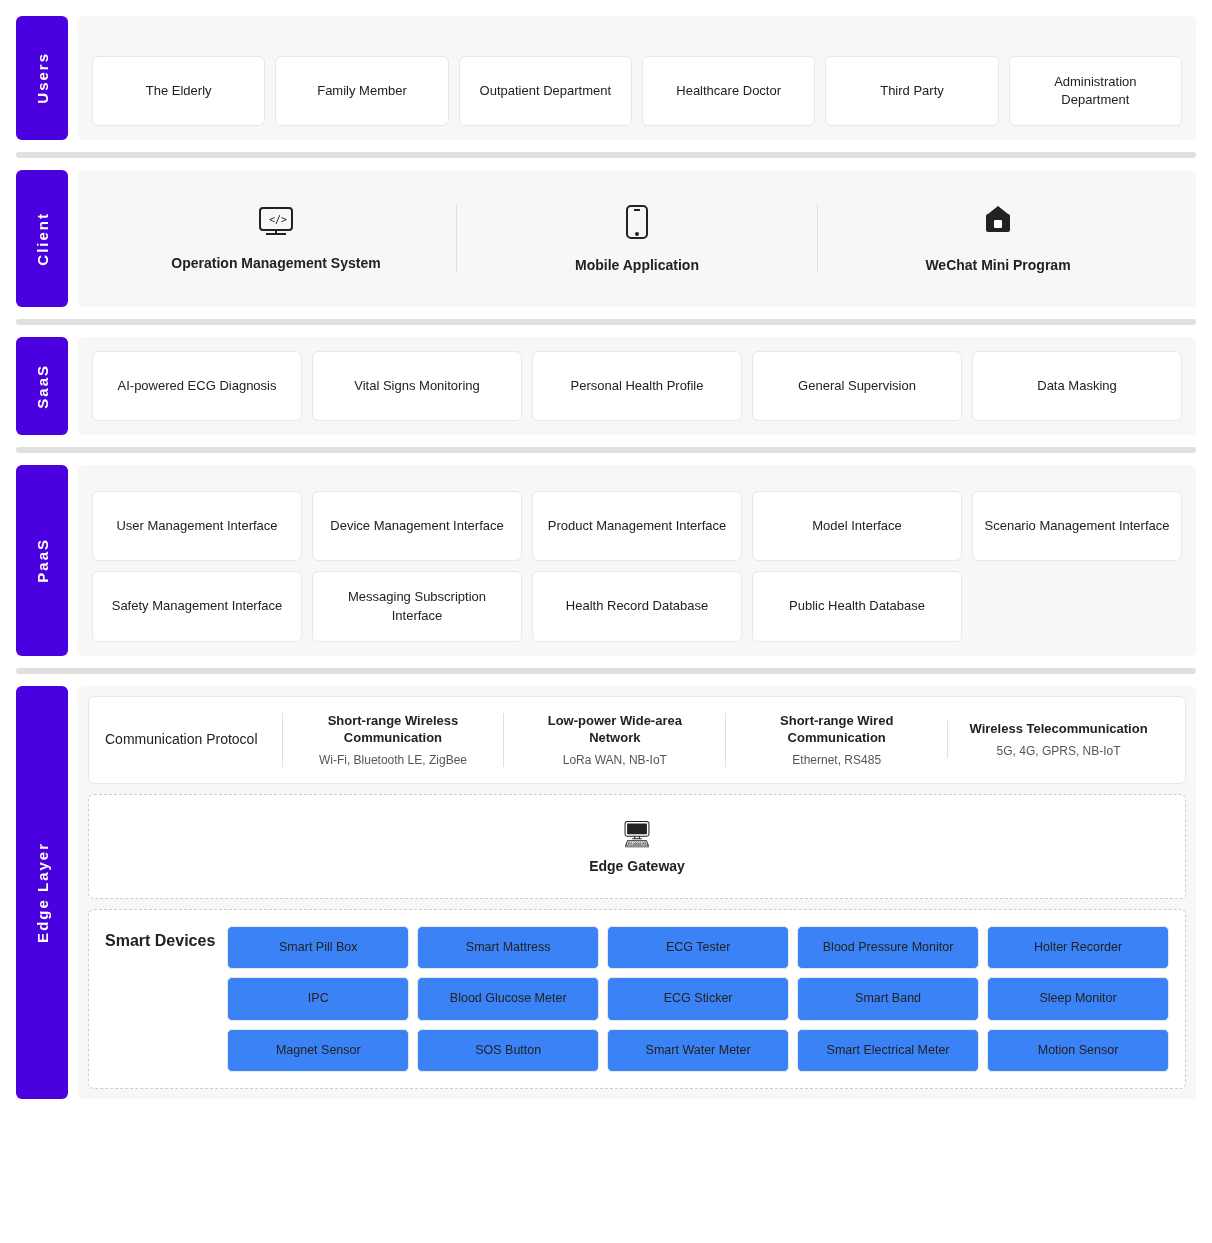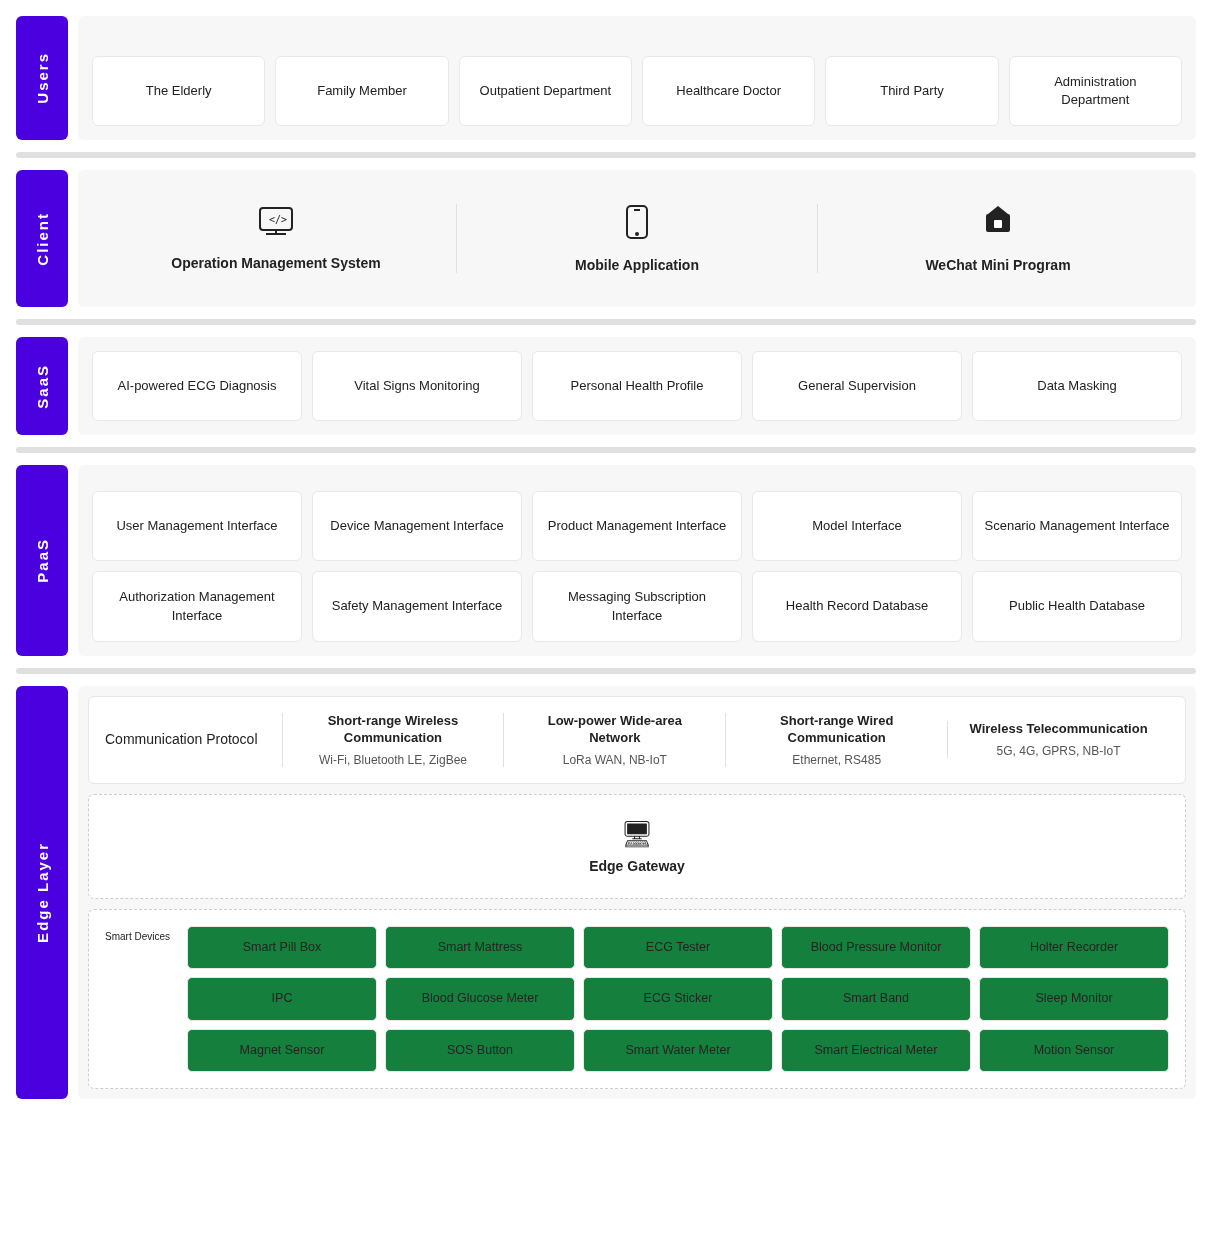--- a/index.html
+++ b/index.html
@@ -159,42 +159,42 @@
       background: #fff;
       border-radius: 6px;
       border: 1px dashed #ccc;
       padding: 16px;
       display: flex;
       align-items: flex-start;
       gap: 12px;
     }
 
     .smart-devices-label {
-      font-weight: 400;
-      font-size: 10px;
+      font-weight: 700;
+      font-size: 16px;
       min-width: 70px;
       line-height: 1.4;
       padding-top: 4px;
     }
 
     .smart-devices-grid {
       flex: 1;
       display: flex;
       flex-direction: column;
       gap: 8px;
     }
 
     .smart-row {
       display: grid;
       grid-template-columns: repeat(5, 1fr);
       gap: 8px;
     }
 
     .smart-card {
-      background: #15803d;
+      background: #3b82f6;
       border-radius: 5px;
       border: 1px solid #e8e8e8;
       padding: 12px 8px;
       text-align: center;
       font-size: 12.5px;
       line-height: 1.4;
     }
 
     .section-separator {
       height: 6px;
@@ -321,21 +321,20 @@
   <div class="content-area">
     <div class="paas-rows">
     <div class="paas-row">
           <div class="card">User Management Interface</div>
           <div class="card">Device Management Interface</div>
           <div class="card">Product Management Interface</div>
           <div class="card">Model Interface</div>
           <div class="card">Scenario Management Interface</div>
         </div>
         <div class="paas-row">
-          <div class="card">Authorization Management Interface</div>
           <div class="card">Safety Management Interface</div>
           <div class="card">Messaging Subscription Interface</div>
           <div class="card">Health Record Database</div>
           <div class="card">Public Health Database</div>
         </div>
       </div>
   </div>
 </div>
 
 <div class="section-separator"></div>

